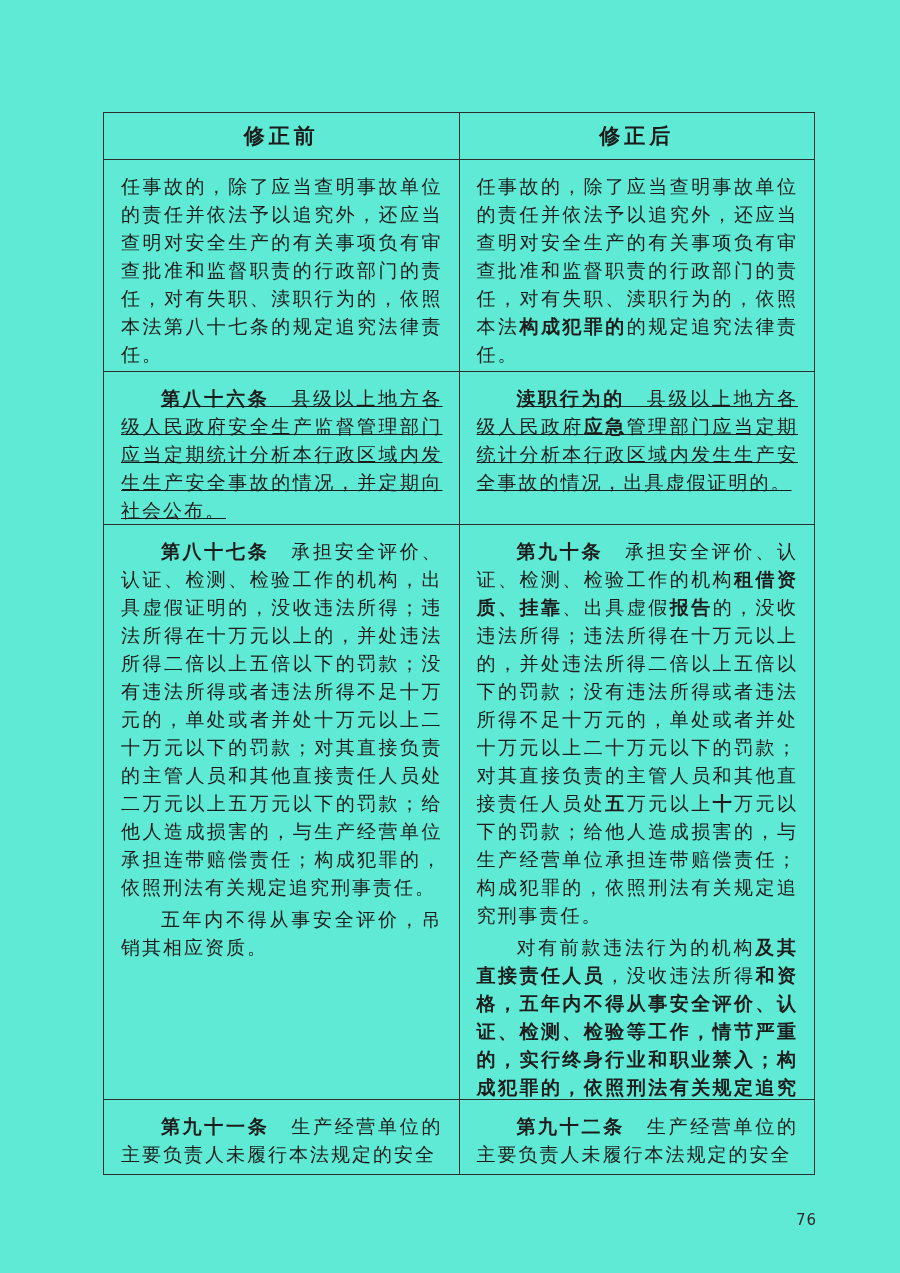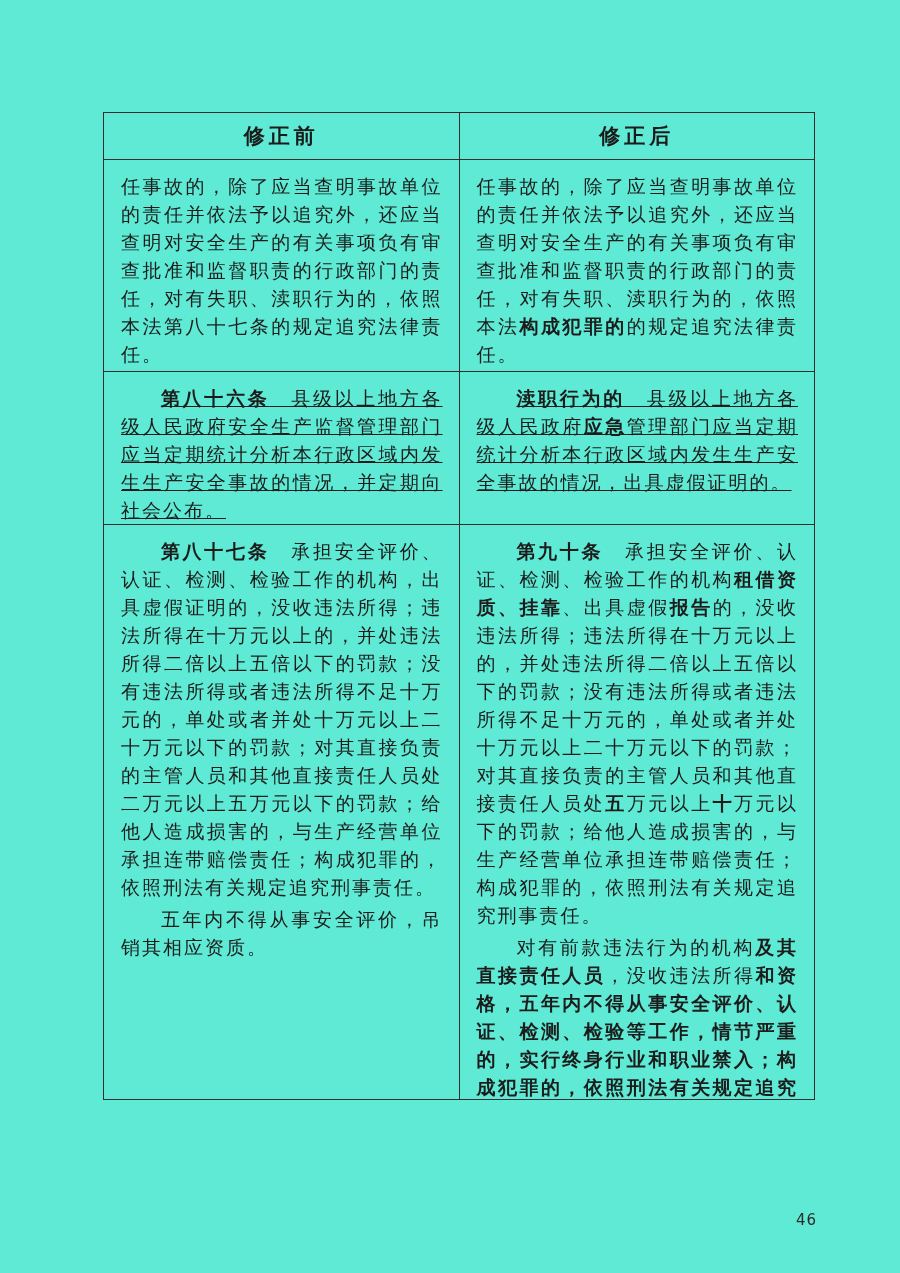--- a/index.html
+++ b/index.html
@@ -116,18 +116,30 @@
               <p class="indent"><span>五年内不得从事安全评价，吊销其相应资质。</span></p>
             </div>
           </td>
         <td>
             <div class="cell">
               <p class="indent"><span class="b">第九十条</span><span>　承担安全评价、认证、检测、检验工作的机构</span><span class="b">租借资质、挂靠</span><span>、出具虚假</span><span class="b">报告</span><span>的，没收违法所得；违法所得在十万元以上的，并处违法所得二倍以上五倍以下的罚款；没有违法所得或者违法所得不足十万元的，单处或者并处十万元以上二十万元以下的罚款；对其直接负责的主管人员和其他直接责任人员处</span><span class="b">五</span><span>万元以上</span><span class="b">十</span><span>万元以下的罚款；给他人造成损害的，与生产经营单位承担连带赔偿责任；构成犯罪的，依照刑法有关规定追究刑事责任。</span></p>
               <p class="indent"><span>对有前款违法行为的机构</span><span class="b">及其直接责任人员</span><span>，没收违法所得</span><span class="b">和资格，五年内不得从事安全评价、认证、检测、检验等工作，情节严重的，实行终身行业和职业禁入；构成犯罪的，依照刑法有关规定追究刑事责任。</span></p>
             </div>
           </td>
       </tr>
+      <tr class="r4">
+        <td>
+            <div class="cell">
+              <p class="indent"><span class="b">第九十一条</span><span>　生产经营单位的主要负责人未履行本法规定的安全</span></p>
+            </div>
+          </td>
+        <td>
+            <div class="cell">
+              <p class="indent"><span class="b">第九十二条</span><span>　生产经营单位的主要负责人未履行本法规定的安全</span></p>
+            </div>
+          </td>
+      </tr>
     </tbody>
   </table>
 
-  <div class="page-number">46</div>
+  <div class="page-number">76</div>
 
 </div>
 
 </body></html>

